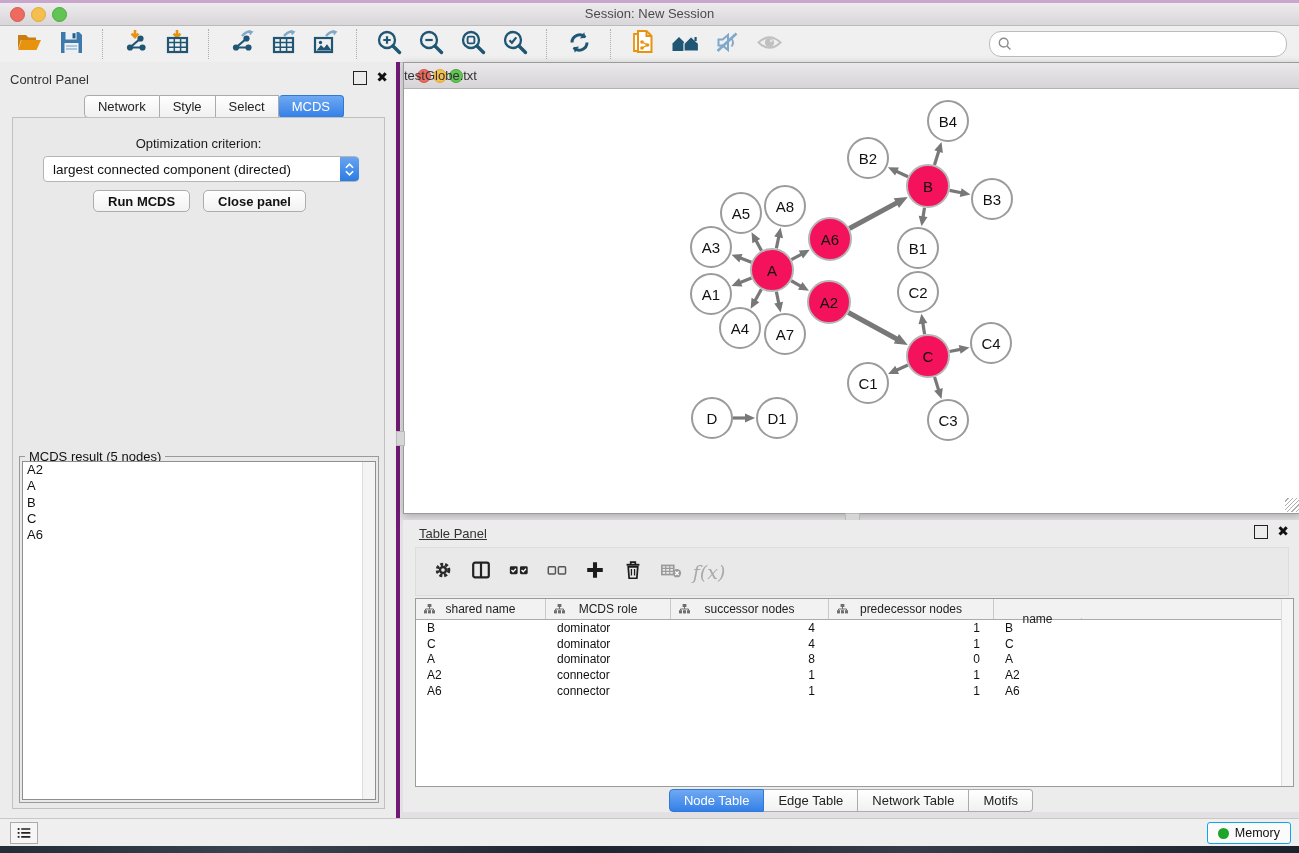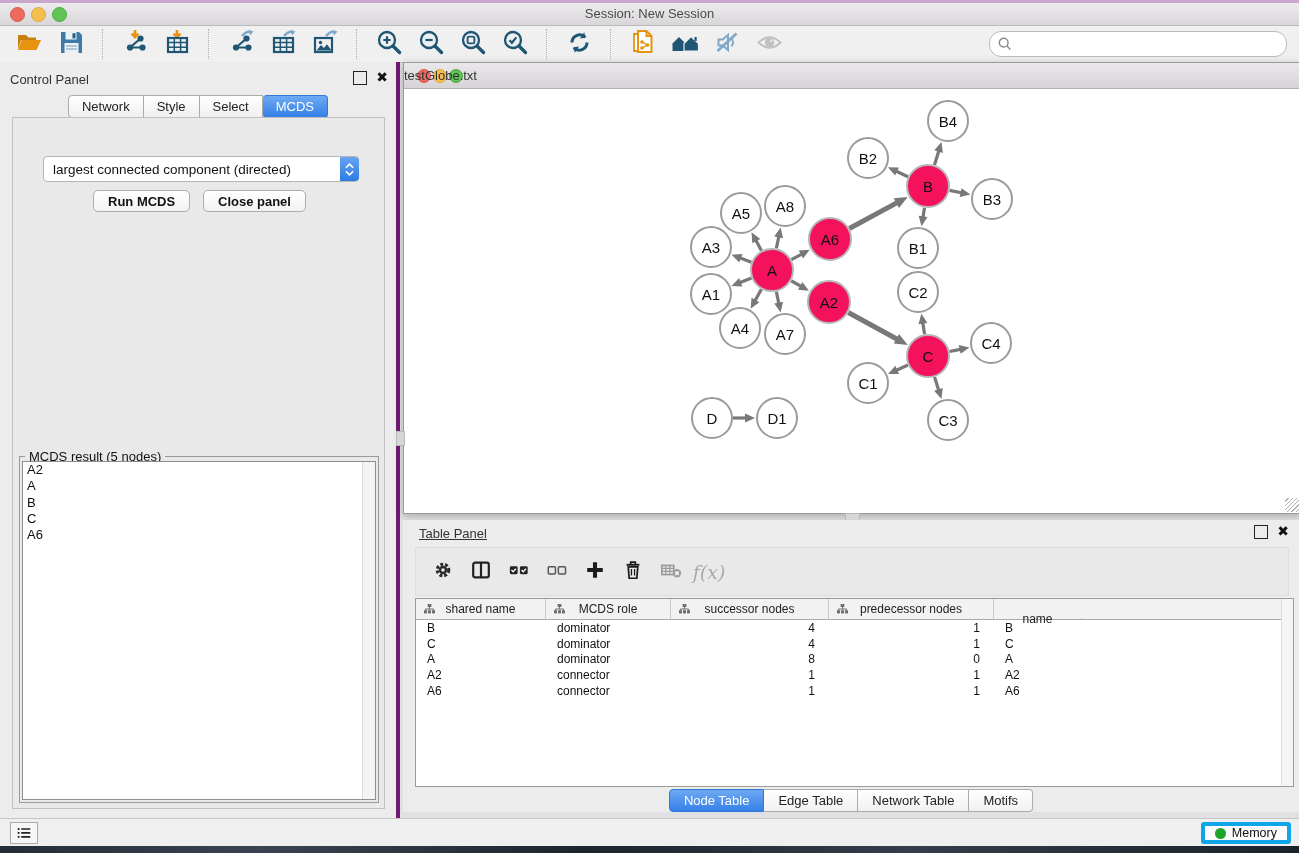--- a/index.html
+++ b/index.html
@@ -32,21 +32,21 @@
   .search-wrap svg{width:14px;height:14px;margin-left:8px;flex:0 0 auto;}
   .search-input{border:none;outline:none;background:transparent;flex:1;height:20px;
     font-size:13px;padding:0 8px 0 5px;color:#333;font-family:inherit;}
   
   .control-panel{position:absolute;left:0;top:62px;width:396px;height:756px;
     background:#ECECEC;border-right:4px solid #701a75;}
   .panel-title{position:absolute;left:10px;top:10px;font-size:13px;color:#333;}
   .panel-btns{position:absolute;right:8px;top:9px;display:flex;gap:9px;}
   .float-btn{width:12px;height:12px;border:1.6px solid #222;background:transparent;cursor:pointer;}
   .close-btn{font-size:14px;font-weight:bold;color:#111;line-height:12px;cursor:pointer;}
-  .cp-tabs{position:absolute;left:0;top:33px;width:100%;display:flex;justify-content:center;}
+  .cp-tabs{position:absolute;left:16px;top:33px;width:100%;display:flex;justify-content:center;}
   .cp-tab{height:21px;line-height:21px;padding:0 13px;font-size:13px;color:#222;
     background:linear-gradient(#FFFFFF,#F0F0F0);border:1px solid #ABABAB;border-left:none;cursor:pointer;}
   .cp-tab:first-child{border-left:1px solid #ABABAB;border-radius:4px 0 0 4px;}
   .cp-tab:last-child{border-radius:0 4px 4px 0;}
   .cp-tab.selected{background:linear-gradient(#6FA9F2,#3480E8);color:#FFF;border-color:#3077D6;border-radius:4px;}
   .cp-content{position:absolute;left:12px;top:55px;width:371px;height:690px;
     background:#E9E9E9;border:1px solid #C0C0C0;}
   .opt-label{position:absolute;left:0;width:100%;top:18px;text-align:center;font-size:13px;color:#1c1c1c;}
   .dropdown{position:absolute;left:30px;top:38px;width:314px;height:24px;background:#FFF;
     border:1px solid #B5B5B5;border-radius:4px;display:flex;align-items:center;cursor:pointer;}
@@ -112,21 +112,21 @@
     background:linear-gradient(#FFFFFF,#F1F1F1);border:1px solid #ABABAB;border-left:none;cursor:pointer;}
   .tp-tab:first-child{border-left:1px solid #ABABAB;border-radius:4px 0 0 4px;}
   .tp-tab:last-child{border-radius:0 4px 4px 0;}
   .tp-tab.selected{background:linear-gradient(#6FA9F2,#3480E8);color:#FFF;border-color:#3077D6;}
   
   .status-bar{position:absolute;left:0;top:818px;width:1299px;height:28px;background:#EFEFEF;
     border-top:1px solid #C8C8C8;}
   .status-left-btn{position:absolute;left:10px;top:3px;width:28px;height:22px;background:#F6F6F6;
     border:1px solid #ABABAB;display:flex;align-items:center;justify-content:center;cursor:pointer;}
   .memory-btn{position:absolute;right:8px;top:3px;height:22px;background:#FBFBFB;
-    border:4px solid #0ea5e9;border-radius:3px;display:flex;align-items:center;gap:6px;
+    border:1px solid #0ea5e9;border-radius:3px;display:flex;align-items:center;gap:6px;
     padding:0 10px;font-size:12.5px;color:#111;cursor:pointer;}
   .mem-dot{width:11px;height:11px;border-radius:50%;background:#1EA32B;}
   .desktop-bottom{position:absolute;left:0;top:846px;width:1299px;height:7px;
     background:linear-gradient(90deg,#232d38,#3a4450 20%,#1c242e 45%,#343d49 70%,#1a222b);}
 </style>
 </head>
 <body>
 
 <div class="desktop-top"></div>
 
@@ -296,20 +296,21 @@
     <span class="float-btn"></span>
     <span class="close-btn">✖</span>
   </div>
   <div class="cp-tabs" id="cp-tabs">
       <div class="cp-tab">Network</div>
       <div class="cp-tab">Style</div>
       <div class="cp-tab">Select</div>
       <div class="cp-tab selected">MCDS</div>
     </div>
   <div class="cp-content">
+    <div class="opt-label">Optimization criterion:</div>
     <div class="dropdown">
       <span class="dropdown-value">largest connected component (directed)</span>
       <span class="dropdown-stepper">
         <svg viewBox="0 0 10 6">
             <path d="M1 5l4-4 4 4" fill="none" stroke="#FFF" stroke-width="1.8"></path>
           </svg>
         <svg viewBox="0 0 10 6">
             <path d="M1 1l4 4 4-4" fill="none" stroke="#FFF" stroke-width="1.8"></path>
           </svg>
       </span>

